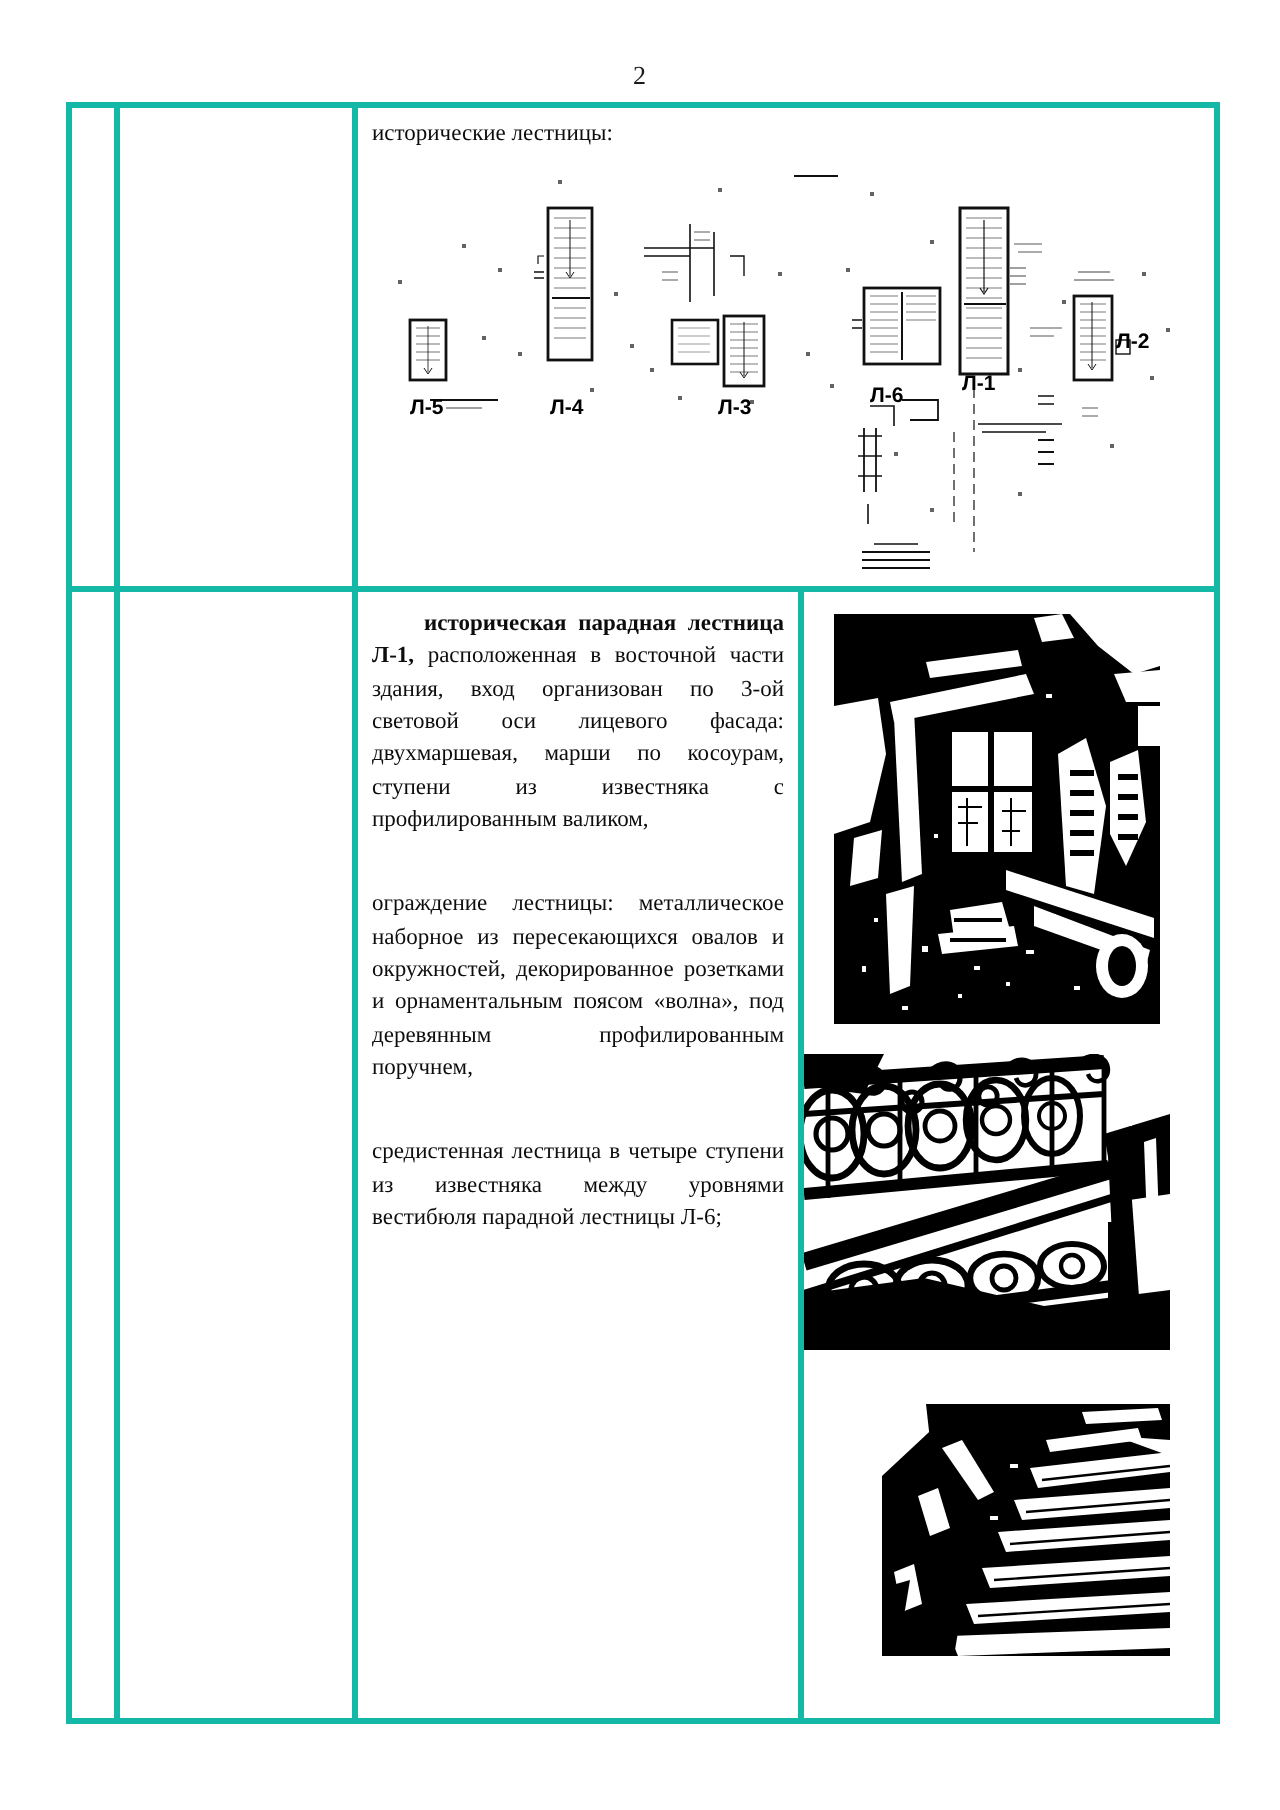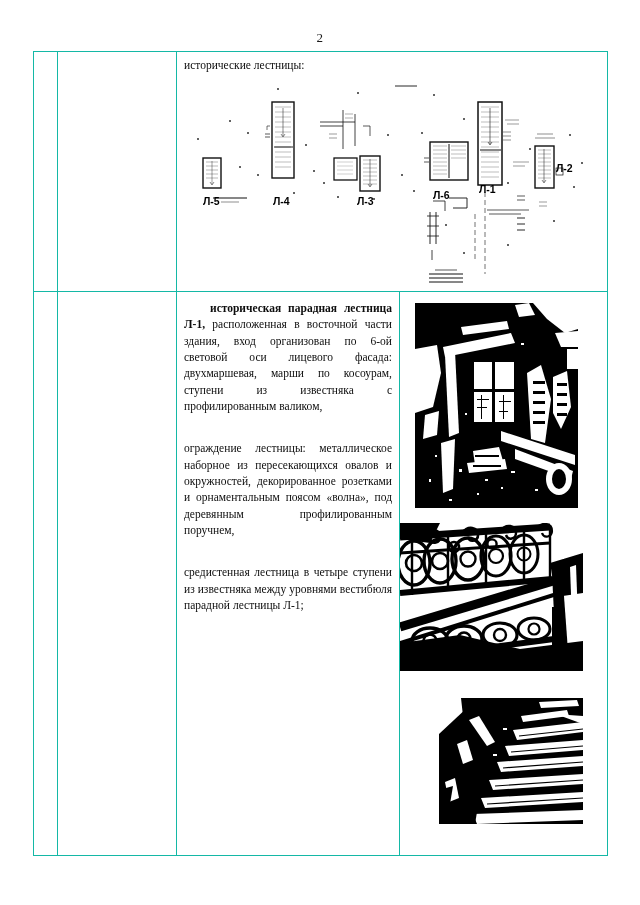--- a/index.html
+++ b/index.html
@@ -32,21 +32,21 @@
   
   .doc-table {
     position: absolute;
     left: 33px;
     top: 51px;
     width: 574px;
     border-collapse: collapse;
     table-layout: fixed;
   }
   .doc-table td {
-    border: 1px solid #14b8a6;
+    border: 3px solid #14b8a6;
     vertical-align: top;
     padding: 0;
   }
   .col-num      { width: 24px; }
   .col-name     { width: 119px; }
   .col-text     { width: 223px; }
   .col-photo    { width: 208px; }
 
   .cell-pad {
     padding: 6px 7px 6px 7px;
@@ -261,25 +261,25 @@
     </td>
   </tr>
 
   <tr>
     <td></td>
     <td></td>
 
     <td class="row2-text-cell">
       <div class="cell-pad">
 
-        <p class="body-text para txt-block-1"><b>историческая парадная лестница Л-1,</b><span> расположенная в восточной части здания, вход организован по 6-ой световой оси лицевого фасада: двухмаршевая, марши по косоурам, ступени из известняка с профилированным валиком,</span></p>
+        <p class="body-text para txt-block-1"><b>историческая парадная лестница Л-1,</b><span> расположенная в восточной части здания, вход организован по 3-ой световой оси лицевого фасада: двухмаршевая, марши по косоурам, ступени из известняка с профилированным валиком,</span></p>
 
         <p class="body-text para txt-block-2">ограждение лестницы: металлическое наборное из пересекающихся овалов и окружностей, декорированное розетками и орнаментальным поясом «волна», под деревянным профилированным поручнем,</p>
 
-        <p class="body-text para txt-block-3">средистенная лестница в четыре ступени из известняка между уровнями вестибюля парадной лестницы Л-1;</p>
+        <p class="body-text para txt-block-3">средистенная лестница в четыре ступени из известняка между уровнями вестибюля парадной лестницы Л-6;</p>
 
       </div>
     </td>
 
     <td>
       <div class="photo-col-inner">
 
         <div class="photo" id="photo-stairwell">
           <svg width="163" height="205" viewBox="0 0 163 205" xmlns="http://www.w3.org/2000/svg">
             <rect width="163" height="205" fill="#000000"></rect>

